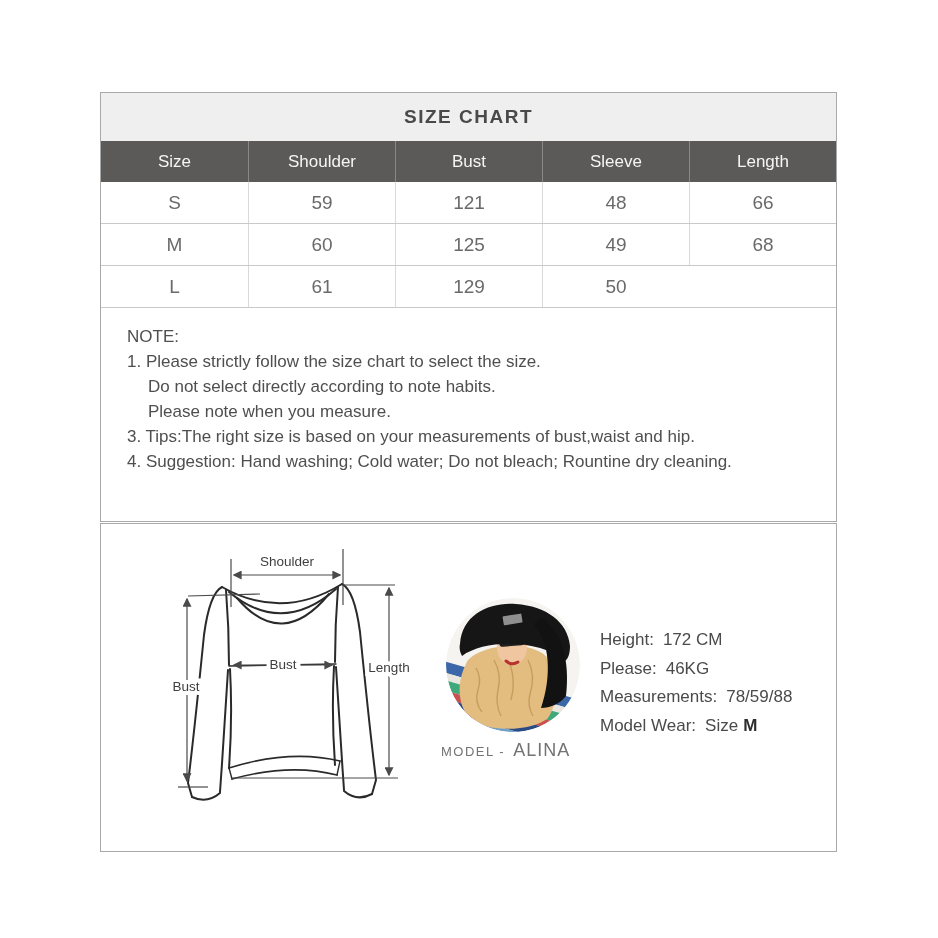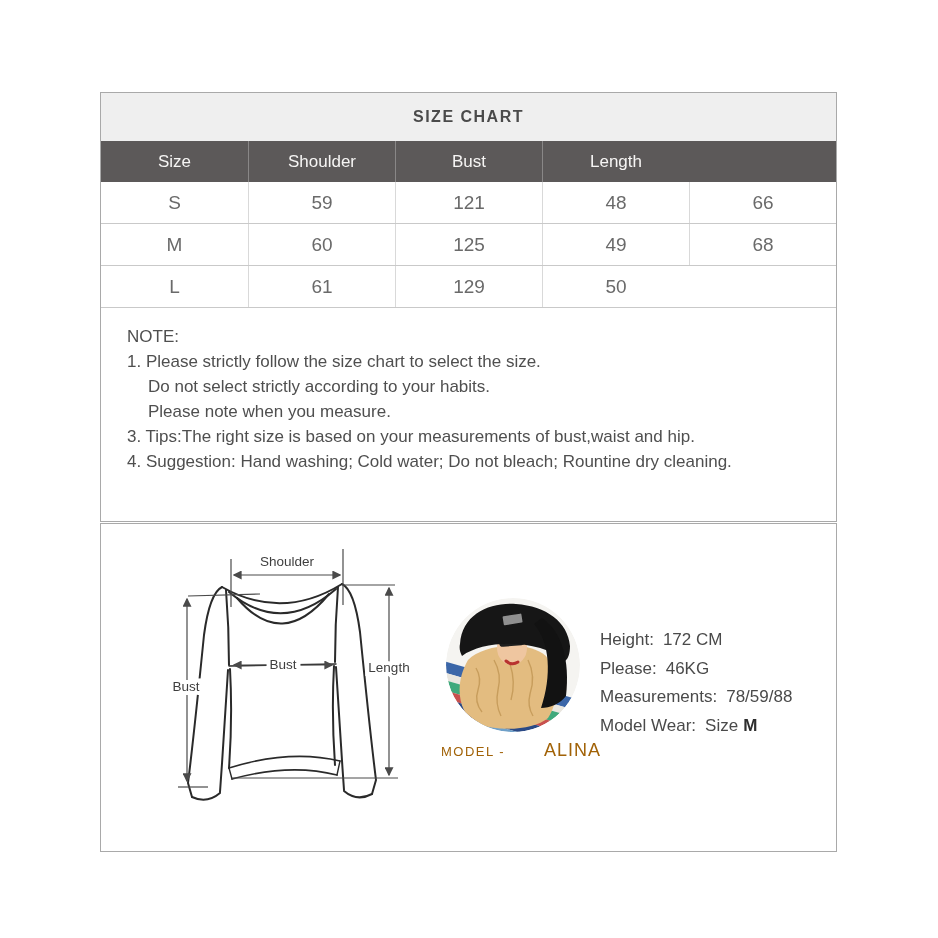--- a/index.html
+++ b/index.html
@@ -3,60 +3,61 @@
 <meta charset="utf-8">
 <style>
   * { margin:0; padding:0; box-sizing:border-box; }
   html,body { width:938px; height:938px; background:#ffffff; font-family:"Liberation Sans", sans-serif; }
   #page { position:relative; width:938px; height:938px; background:#fff; overflow:hidden; }
 
   
   .box { position:absolute; left:100px; width:737px; border:1px solid #a9a9a9; background:#fff; }
   #chart-box { top:92px; height:430px; }
   .chart-title { height:48px; background:#efefef; display:flex; align-items:center; justify-content:center;
-                 font-size:16px; font-weight:bold; letter-spacing:1.5px; color:#4a4a4a; }
+                 font-size:19px; font-weight:bold; letter-spacing:1.5px; color:#4a4a4a; }
   .thead { display:grid; grid-template-columns:repeat(5,1fr); height:41px; background:#5c5959; }
   .thead .cell { display:flex; align-items:center; justify-content:center; color:#f6f5f4; font-size:17px;
                  border-left:1px solid rgba(255,255,255,0.28); }
   .thead .cell:first-child { border-left:none; }
   .trow { display:grid; grid-template-columns:repeat(5,1fr); height:42px; border-bottom:1px solid #c9c9c9; }
   .trow .cell { display:flex; align-items:center; justify-content:center; color:#6a6a6a; font-size:19px;
                 border-left:1px solid #d9d9d9; }
   .trow .cell:first-child { border-left:none; }
 
   .note { padding:16px 0 0 26px; color:#4f4f4f; font-size:17px; line-height:25px; }
   .note-line.indent { padding-left:21px; }
 
   
   #model-box { top:523px; height:329px; }
   #sweater-svg { position:absolute; left:9px; top:11px; }
   .glabel { font-size:13.5px; fill:#3e3e3e; }
   .halo { paint-order:stroke; stroke:#ffffff; stroke-width:8px; fill:#3e3e3e; font-size:13.5px; }
 
   #model-photo { position:absolute; left:345px; top:74px; width:134px; height:134px; border-radius:50%; overflow:hidden; }
-  #model-caption { position:absolute; left:340px; top:216px; width:160px; display:flex; align-items:baseline; color:#a16207;justify-content:space-between; }
+  #model-caption { position:absolute; left:340px; top:216px; width:160px; display:flex; align-items:baseline; color:#737373; }
   .caption-prefix { font-size:13px; letter-spacing:1.5px; }
   .caption-name { font-size:18px; letter-spacing:1px; margin-left:8px; }
 
   #model-stats { position:absolute; left:499px; top:102px; color:#4a4a4a; font-size:17px; line-height:28.5px; }
   .stat-label { margin-right:9px; }
   .stat-bold { font-weight:bold; color:#2e2e2e; margin-left:5px; }
 </style>
 </head>
 <body>
 
 <div id="page">
 
   <div class="box" id="chart-box">
     <div class="chart-title">SIZE CHART</div>
 
     <div class="thead">
       <div class="cell">Size</div>
       <div class="cell">Shoulder</div>
       <div class="cell">Bust</div>
+      <div class="cell">Sleeve</div>
       <div class="cell">Length</div>
     </div>
 
     <div class="trow">
       <div class="cell">S</div>
       <div class="cell">59</div>
       <div class="cell">121</div>
       <div class="cell">48</div>
       <div class="cell">66</div>
     </div>
@@ -70,21 +71,21 @@
     <div class="trow">
       <div class="cell">L</div>
       <div class="cell">61</div>
       <div class="cell">129</div>
       <div class="cell">50</div>
     </div>
 
     <div class="note">
       <div class="note-line">NOTE:</div>
       <div class="note-line">1. Please strictly follow the size chart to select the size.</div>
-      <div class="note-line indent">Do not select strictly according to your habits.</div>
+      <div class="note-line indent">Do not select directly according to note habits.</div>
       <div class="note-line indent">Please note when you measure.</div>
       <div class="note-line">3. Tips:The right size is based on your measurements of bust,waist and hip.</div>
       <div class="note-line">4. Suggestion: Hand washing; Cold water; Do not bleach; Rountine dry cleaning.</div>
     </div>
   </div>
 
   <div class="box" id="model-box">
 
     <svg id="sweater-svg" width="337" height="310" viewBox="0 0 337 310">
       <defs>

